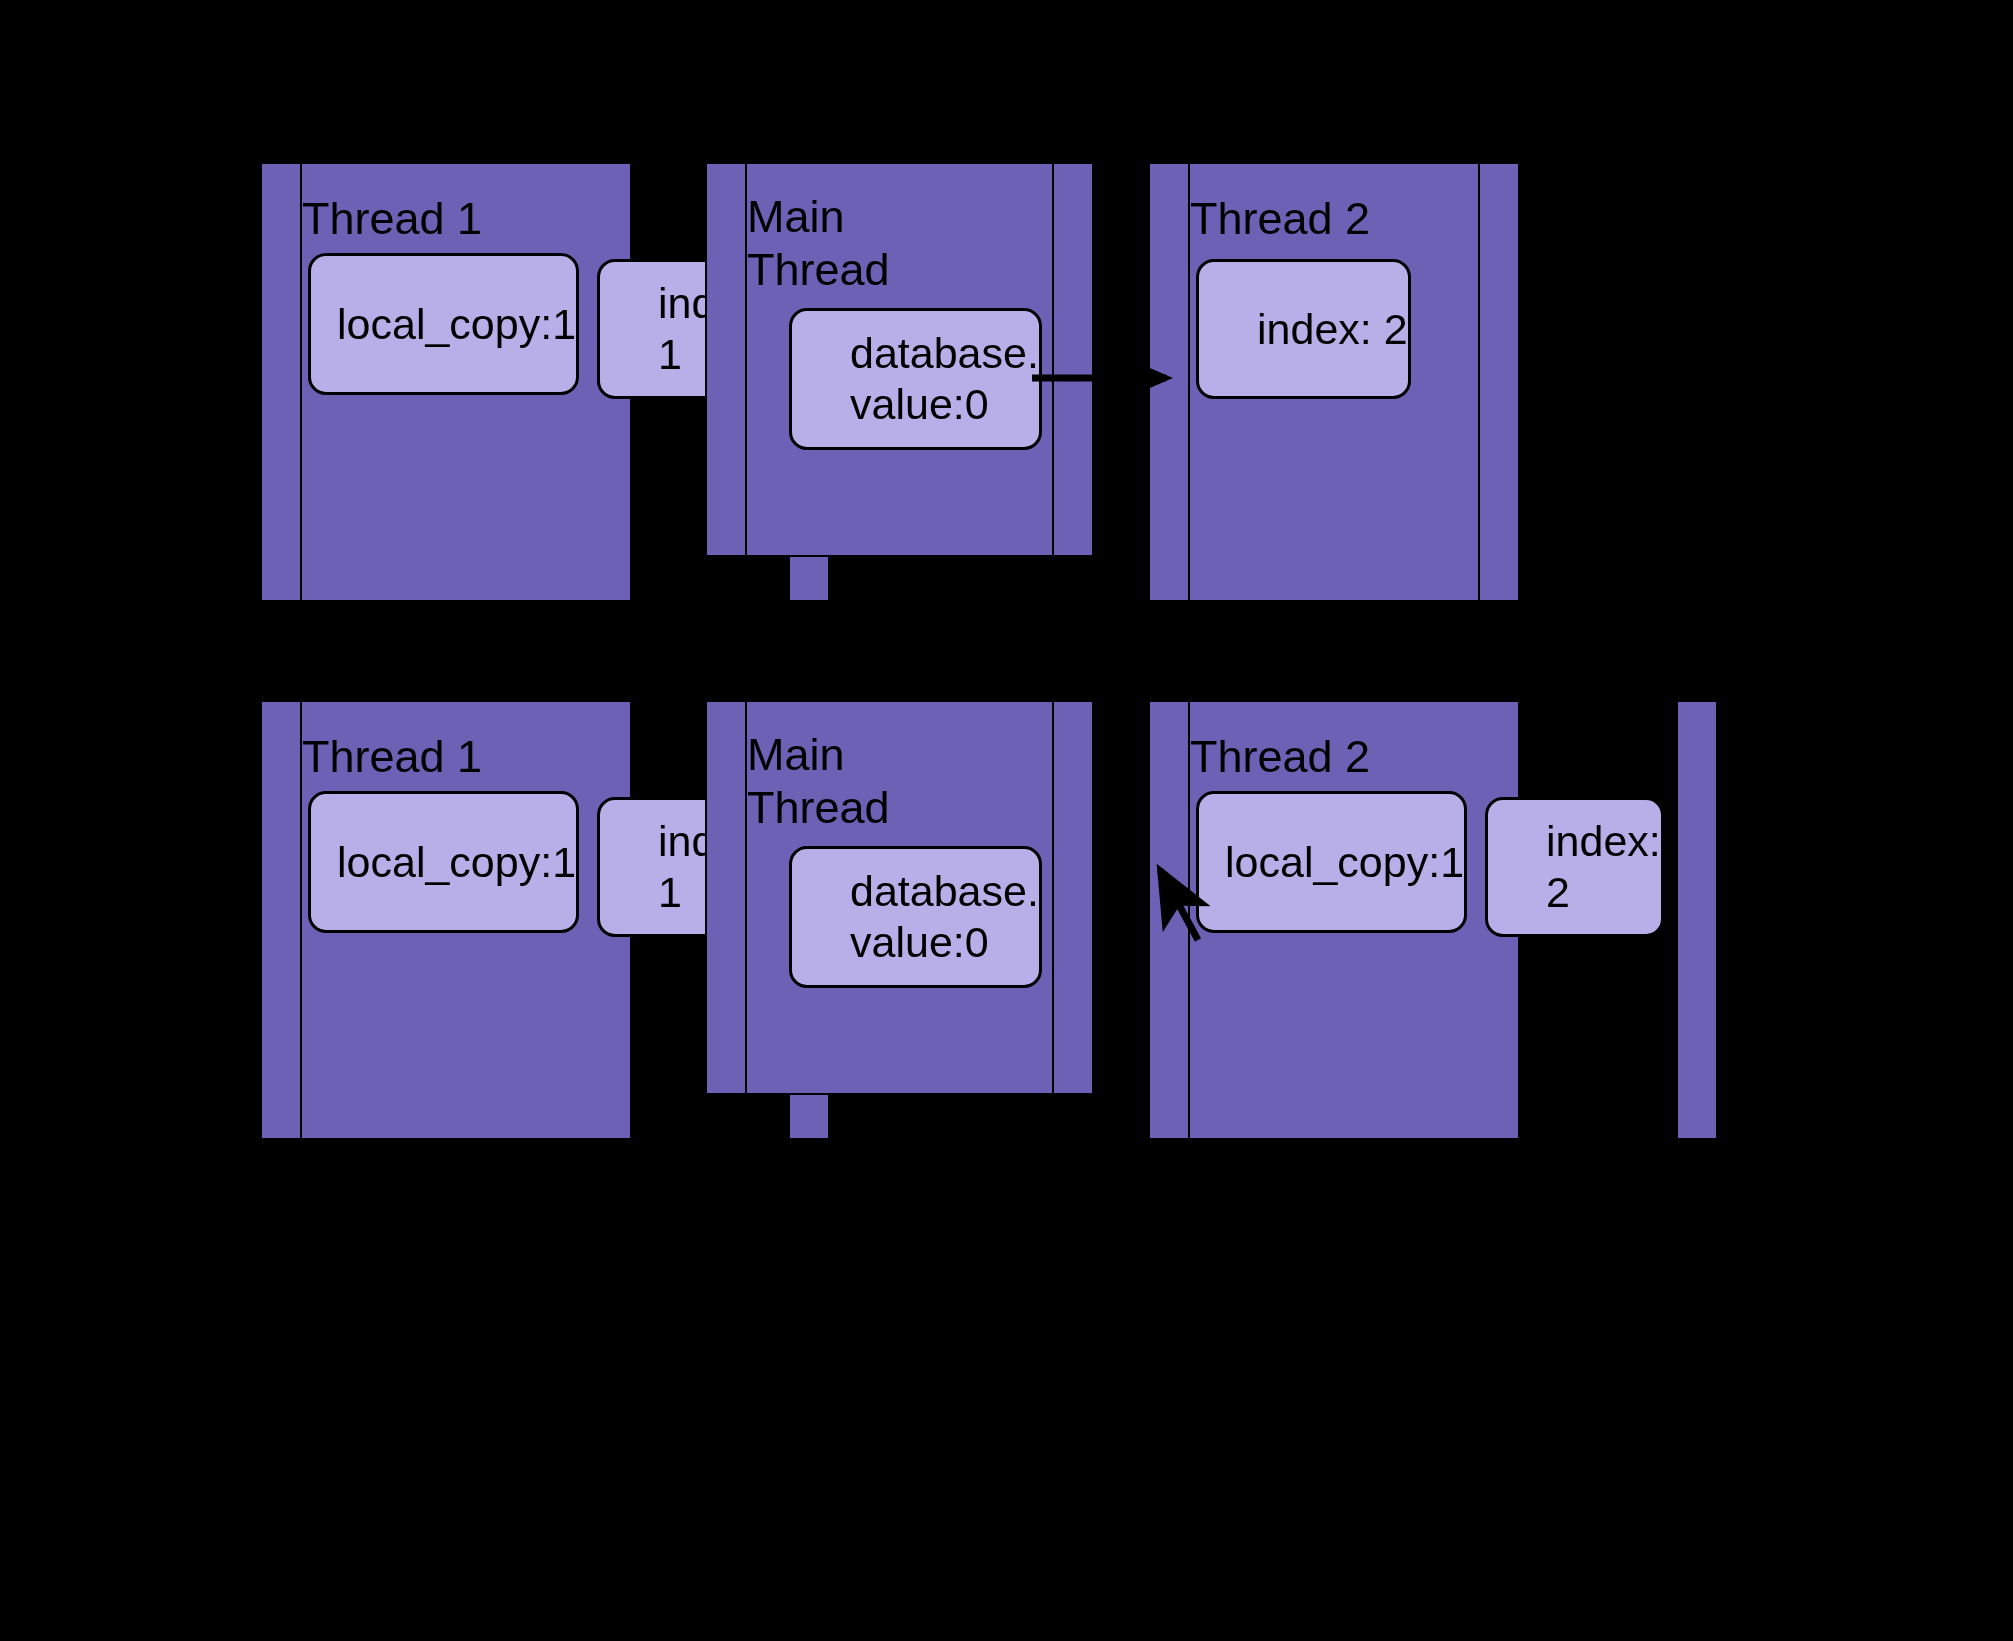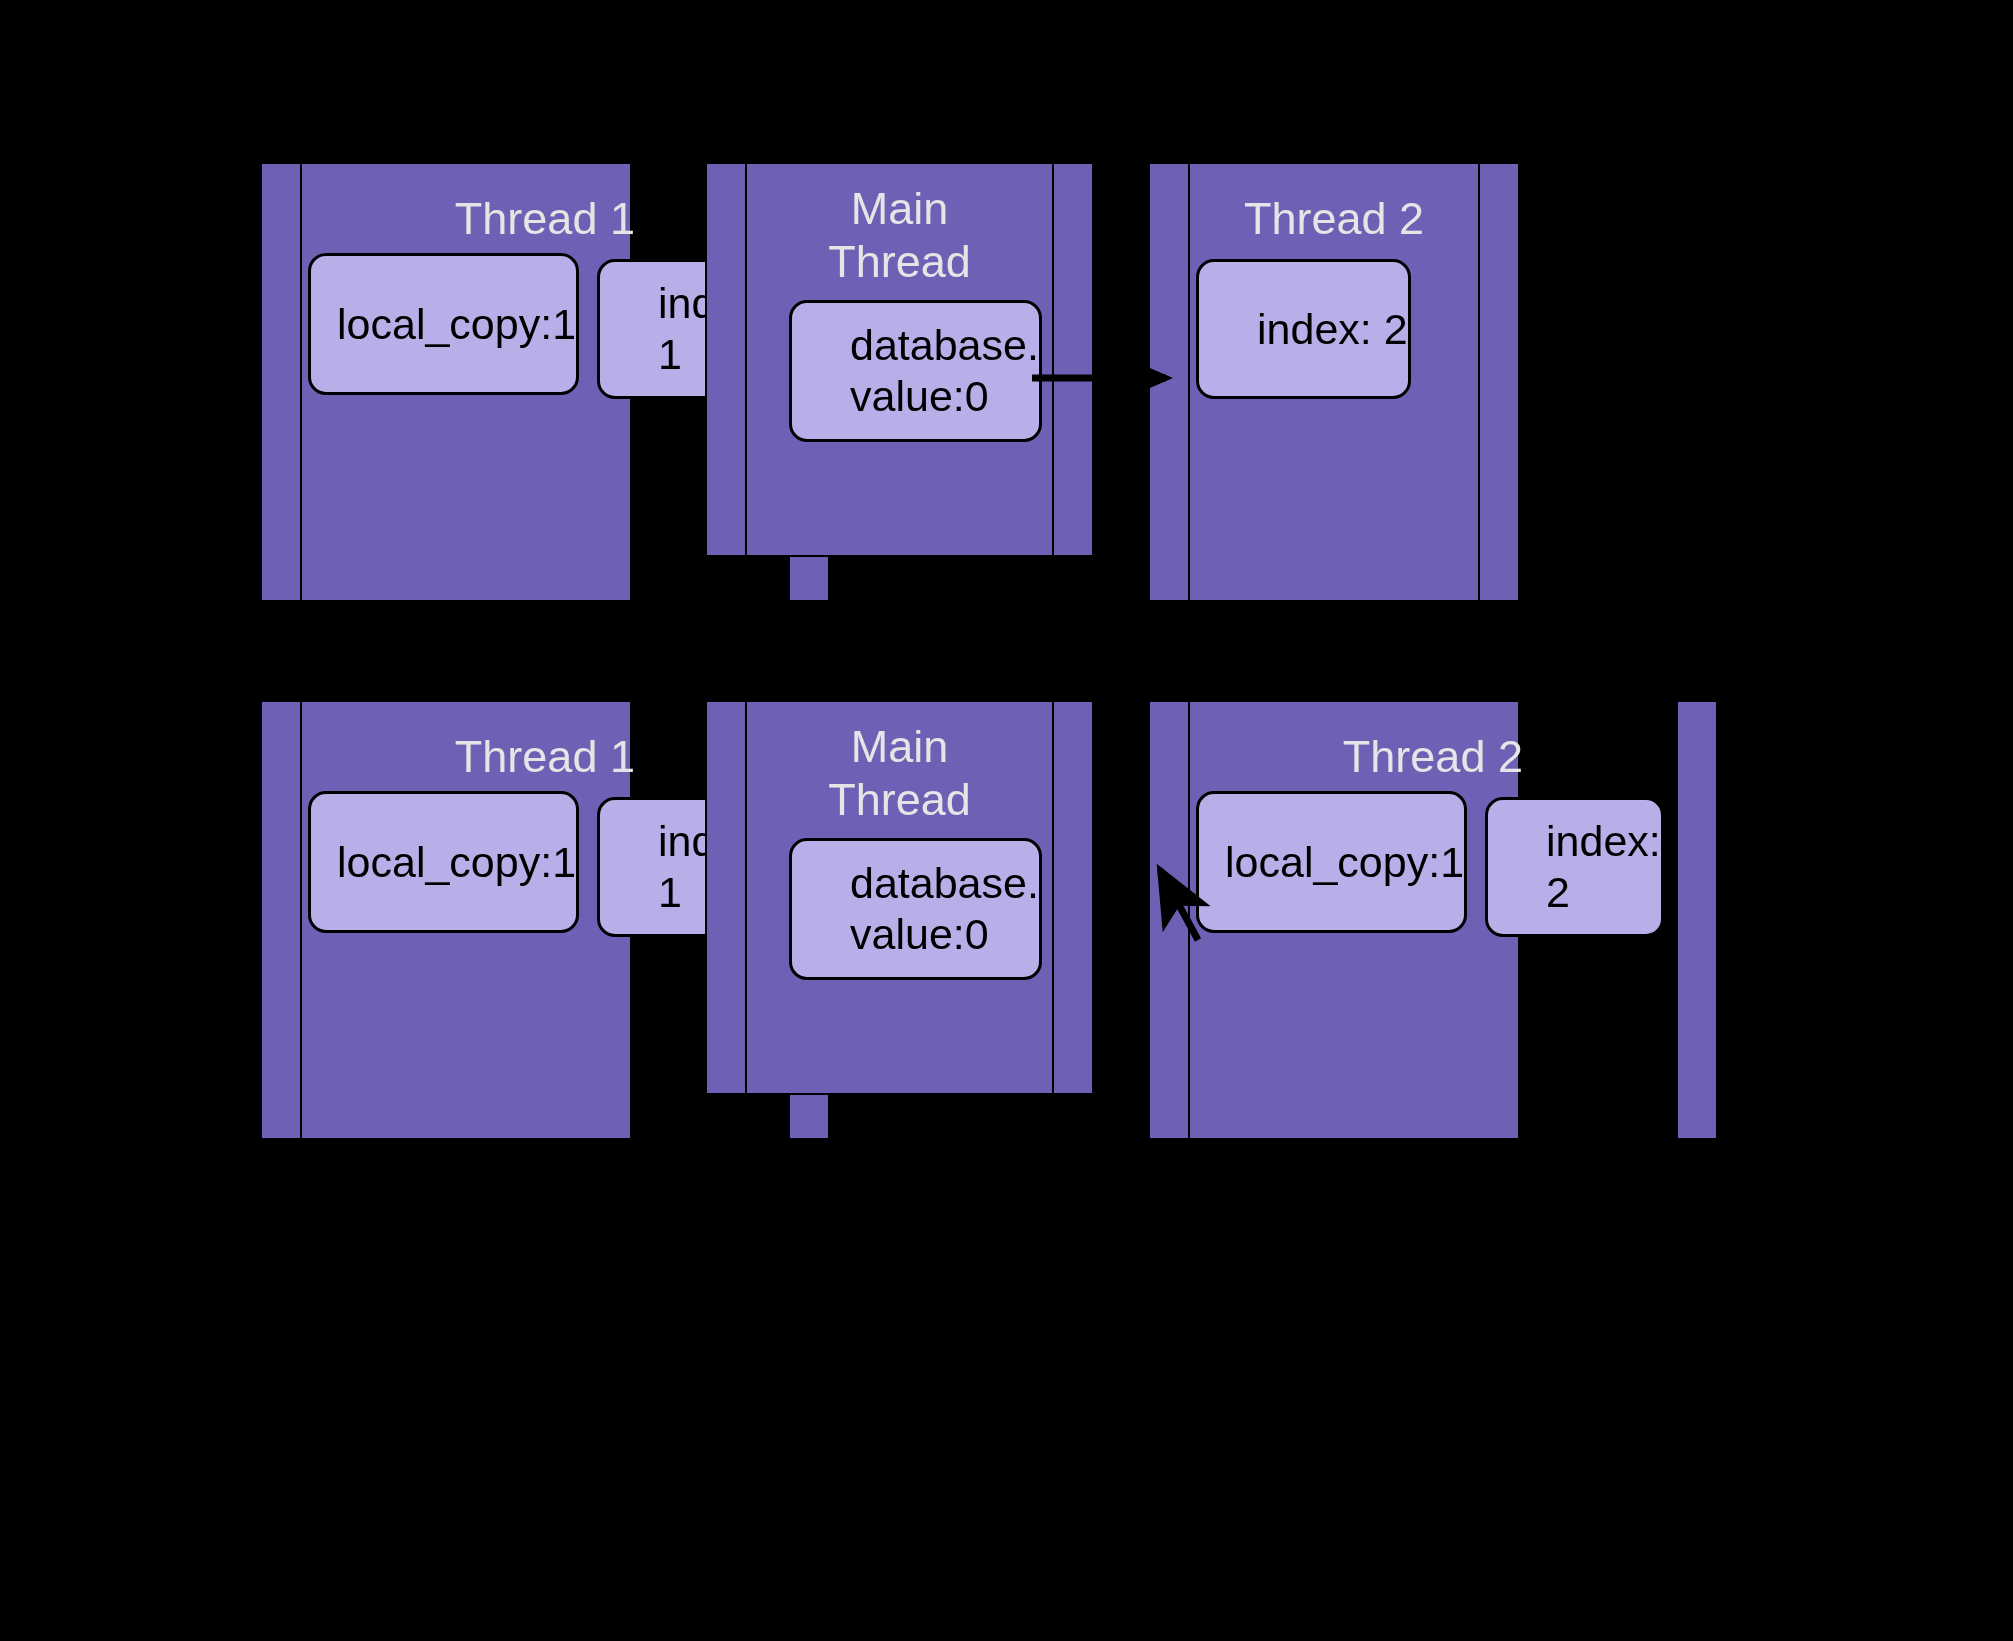--- a/index.html
+++ b/index.html
@@ -53,30 +53,30 @@
   .panel-body {
     flex: 1 1 auto;
     position: relative;
     display: flex;
     flex-direction: column;
     align-items: stretch;
     box-sizing: border-box;
   }
 
   .panel-title {
-    text-align: center;
-    color: #e5e5e5;
+    text-align: left;
+    color: #000000;
     font-size: 45px;
     line-height: 1.18;
     padding-top: 28px;
     padding-bottom: 8px;
     white-space: pre-line;
     user-select: none;
   }
-  .panel-title.two-line { padding-top: 18px; }
+  .panel-title.two-line { padding-top: 26px; }
 
   
   .vbox {
     background: #b9afe8;
     border: 3px solid #000000;
     border-radius: 18px;
     box-sizing: border-box;
     color: #000000;
     font-size: 43px;
     line-height: 1.18;

